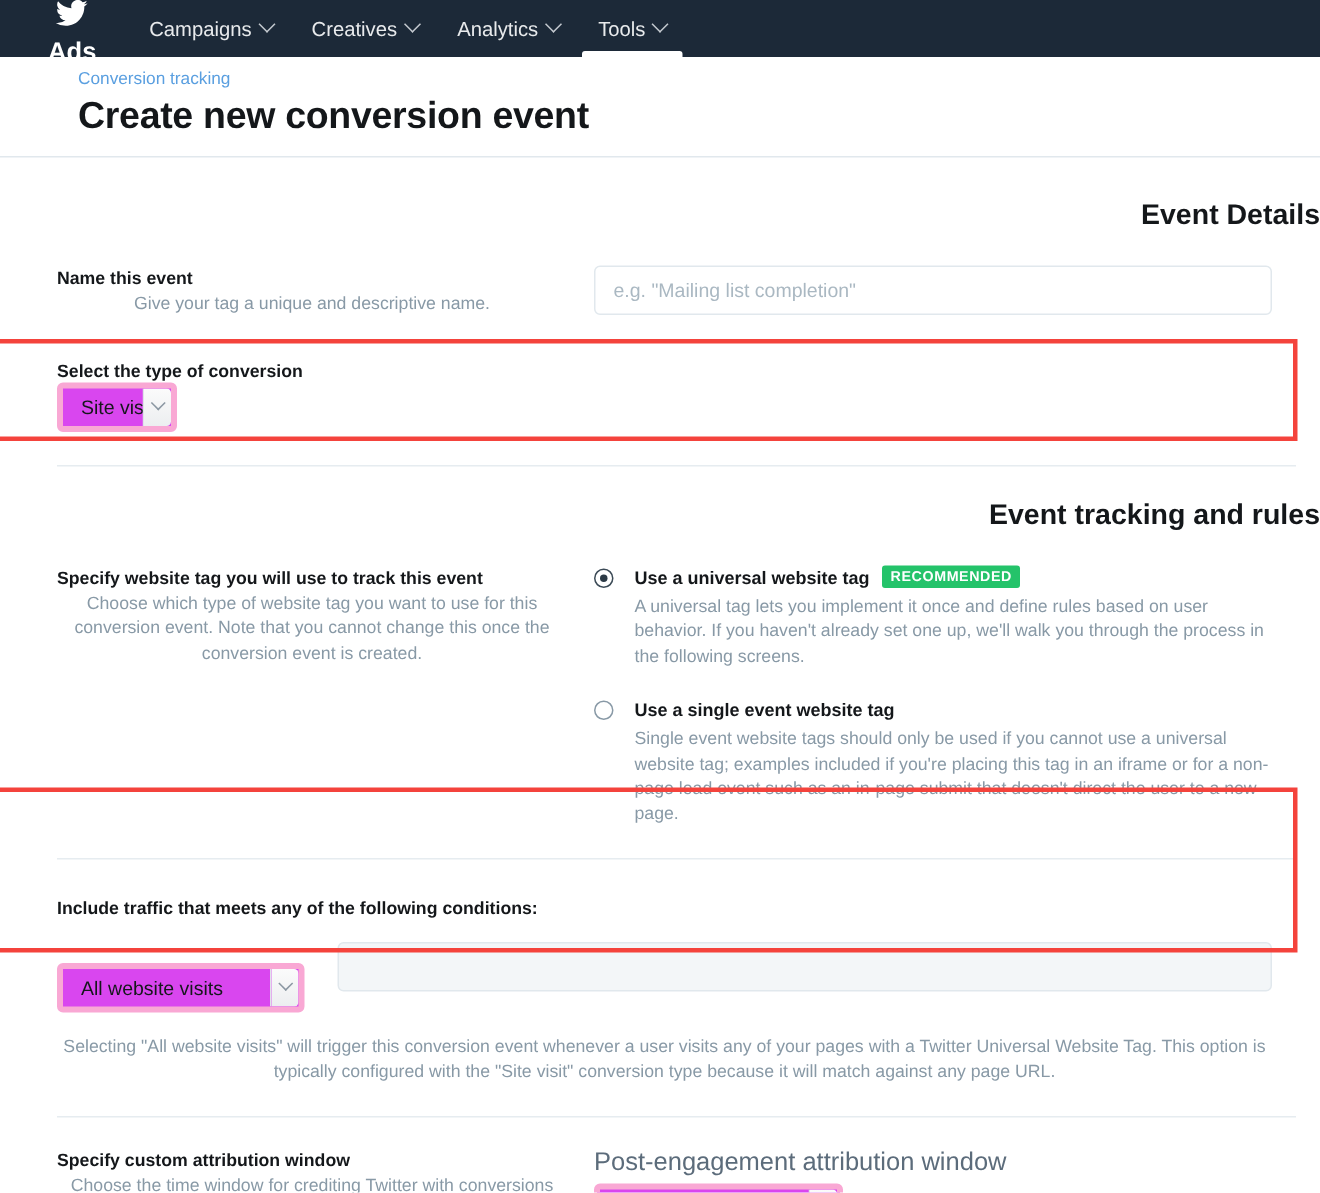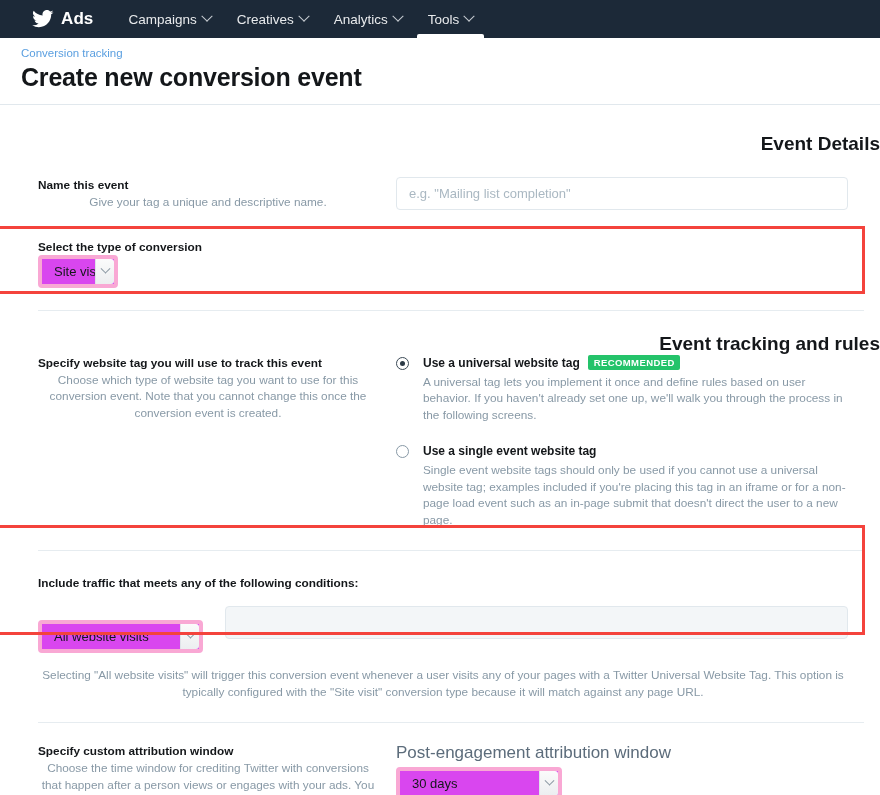--- a/index.html
+++ b/index.html
@@ -21,20 +21,21 @@
     display: flex;
     align-items: stretch;
     padding-left: 32px;
     position: relative;
   }
   .brand {
     display: flex;
     align-items: center;
     gap: 7px;
     padding-right: 22px;
+    flex-direction: column;
   }
   .bird-icon { display: block; }
   .brand-text {
     color: #ffffff;
     font-size: 17px;
     font-weight: bold;
     letter-spacing: 0.1px;
   }
   .nav-item {
     display: flex;
@@ -58,21 +59,21 @@
     position: absolute;
     left: 2px; right: 2px;
     bottom: -1px;
     height: 5px;
     background: #ffffff;
     border-radius: 2px 2px 0 0;
   }
 
   
   .page-header {
-    padding: 9px 0 12px 21px;
+    padding: 9px 0 12px 52px;
     border-bottom: 1px solid #e1e8ed;
     background: #ffffff;
   }
   .breadcrumb {
     font-size: 11.5px;
     color: #5a9fe0;
     margin-bottom: 4px;
     cursor: pointer;
   }
   .page-title {
@@ -289,21 +290,21 @@
             <i></i>
           </div>
       </div>
     </div>
   </div>
 
   <div class="divider" style="margin-top:6px;"></div>
 
   <div class="section-title" style="margin-top:22px;">Event tracking and rules</div>
 
-  <div class="row" style="">
+  <div class="row" style="margin-top:22px;">
     <div class="col-left">
       <div class="f-label">Specify website tag you will use to track this event</div>
       <div class="f-help">Choose which type of website tag you want to use for this conversion event. Note that you cannot change this once the conversion event is created.</div>
     </div>
     <div class="col-right">
 
       <div class="radio-opt">
         <div class="radio-dot checked"></div>
         <div class="radio-body">
           <div class="radio-title">

